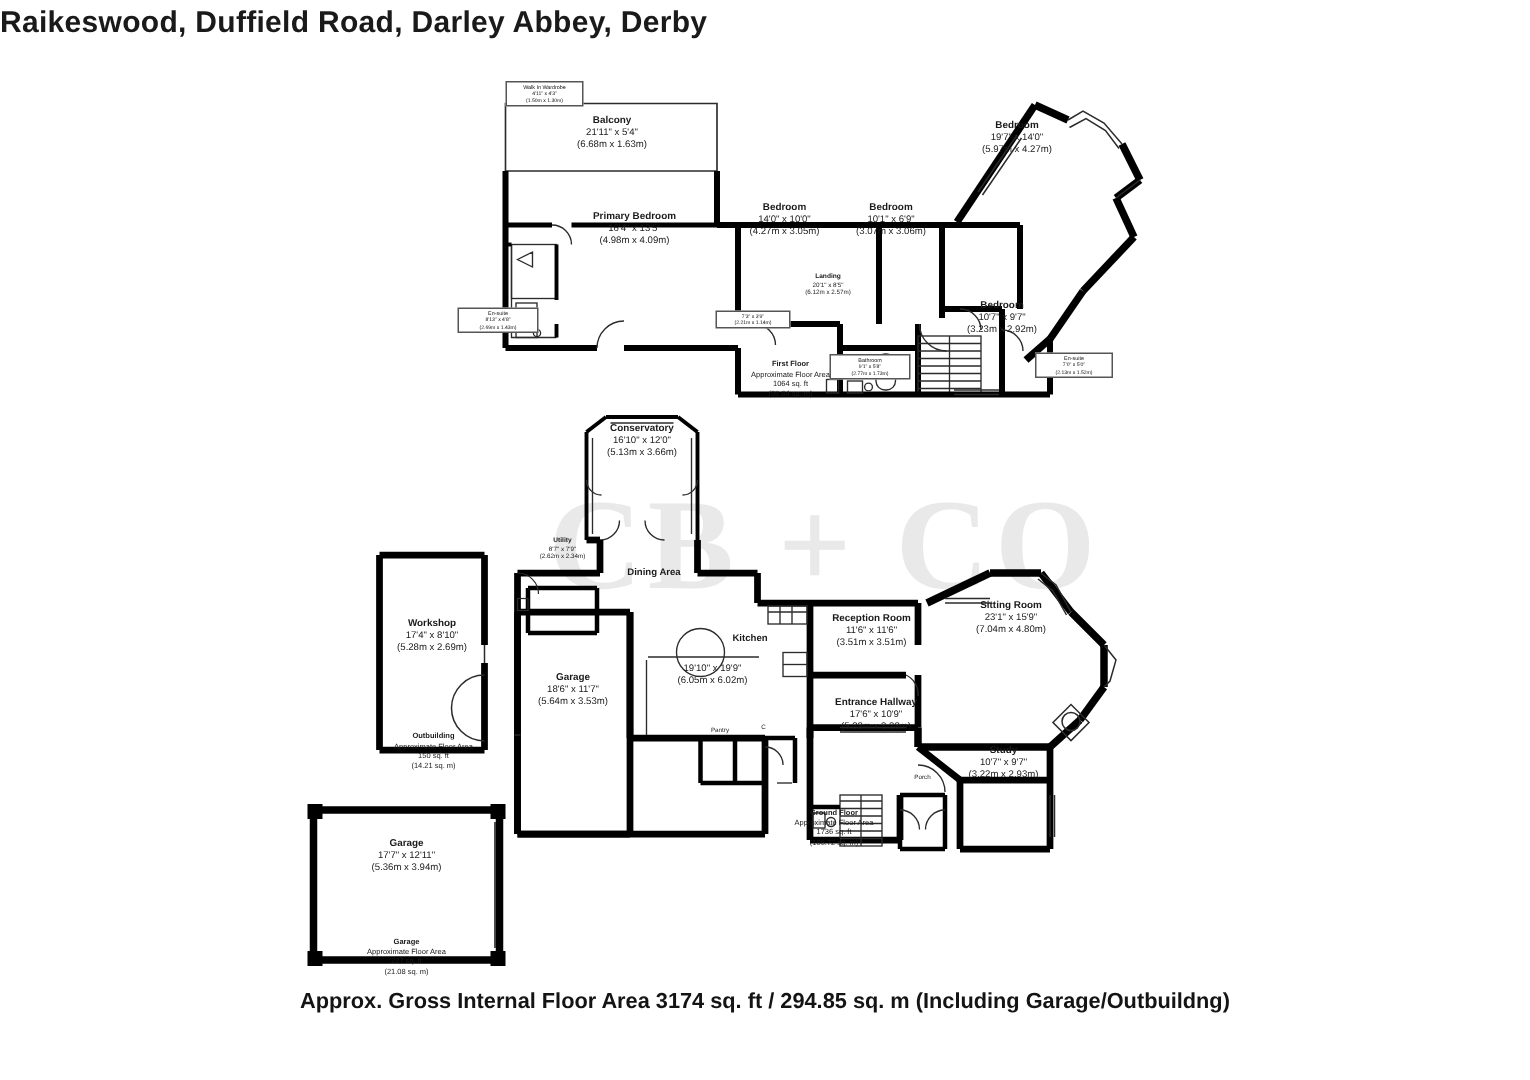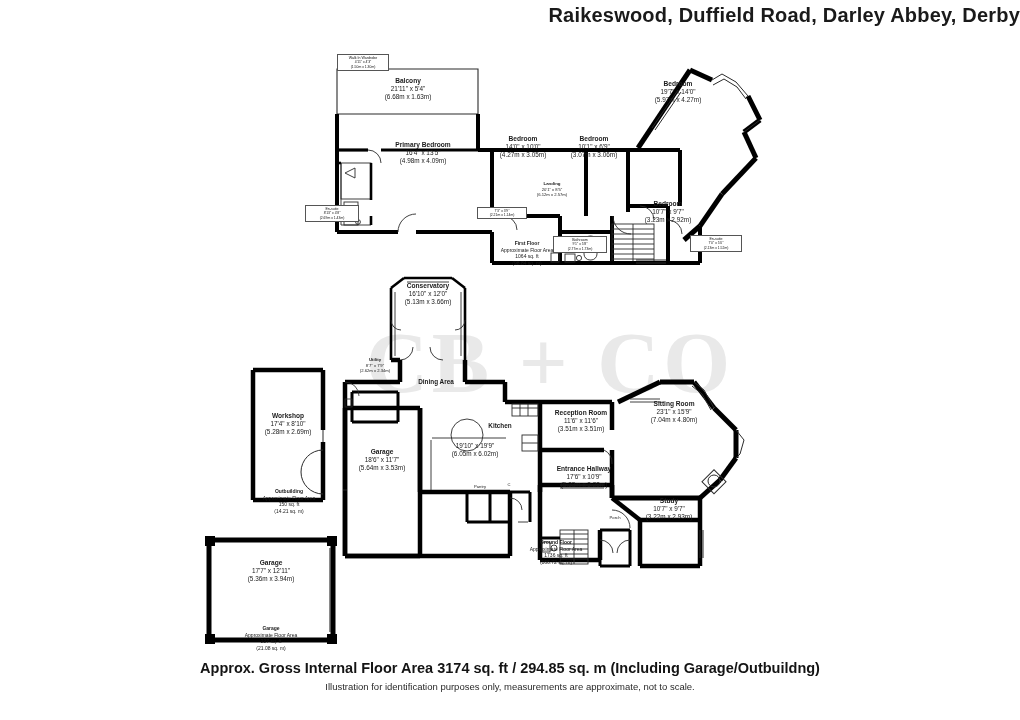--- a/index.html
+++ b/index.html
@@ -1,20 +1,20 @@
 <!DOCTYPE html>
 <html><head>
 <meta charset="utf-8">
 <style>
   html,body{margin:0;padding:0;background:#ffffff;}
   body{width:1020px;height:720px;position:relative;overflow:hidden;
        font-family:"Liberation Sans","DejaVu Sans",sans-serif;color:#111;}
 
   
-  #title{position:absolute;left:0;top:4px;width:1020px;text-align:right;
+  #title{position:absolute;left:0;top:4px;width:1020px;text-align:left;
          font-size:20px;font-weight:bold;letter-spacing:.2px;color:#1a1a1a;}
   #footer{position:absolute;left:0;top:660px;width:1020px;text-align:center;}
   #footer .f1{font-size:14.5px;font-weight:bold;color:#141414;}
   #footer .f2{font-size:9.5px;color:#2a2a2a;margin-top:5px;}
   #footer .f3{font-size:9px;color:#2a2a2a;margin-top:6px;}
 
   
   #watermark{position:absolute;left:300px;top:318px;width:500px;height:90px;
              pointer-events:none;}
   #watermark .wm-txt{font-size:86px;font-weight:bold;color:#e9e9e9;
@@ -528,14 +528,13 @@
   <div class="nm">Garage</div>
   <div>Approximate Floor Area</div>
   <div>227 sq. ft</div>
   <div>(21.08 sq. m)</div>
 </div>
 
 </div>
 
 <div id="footer">
   <div class="f1">Approx. Gross Internal Floor Area 3174 sq. ft / 294.85 sq. m (Including Garage/Outbuildng)</div>
-  <div class="f2">Illustration for identification purposes only, measurements are approximate, not to scale.</div>
 </div>
 
 </body></html>

